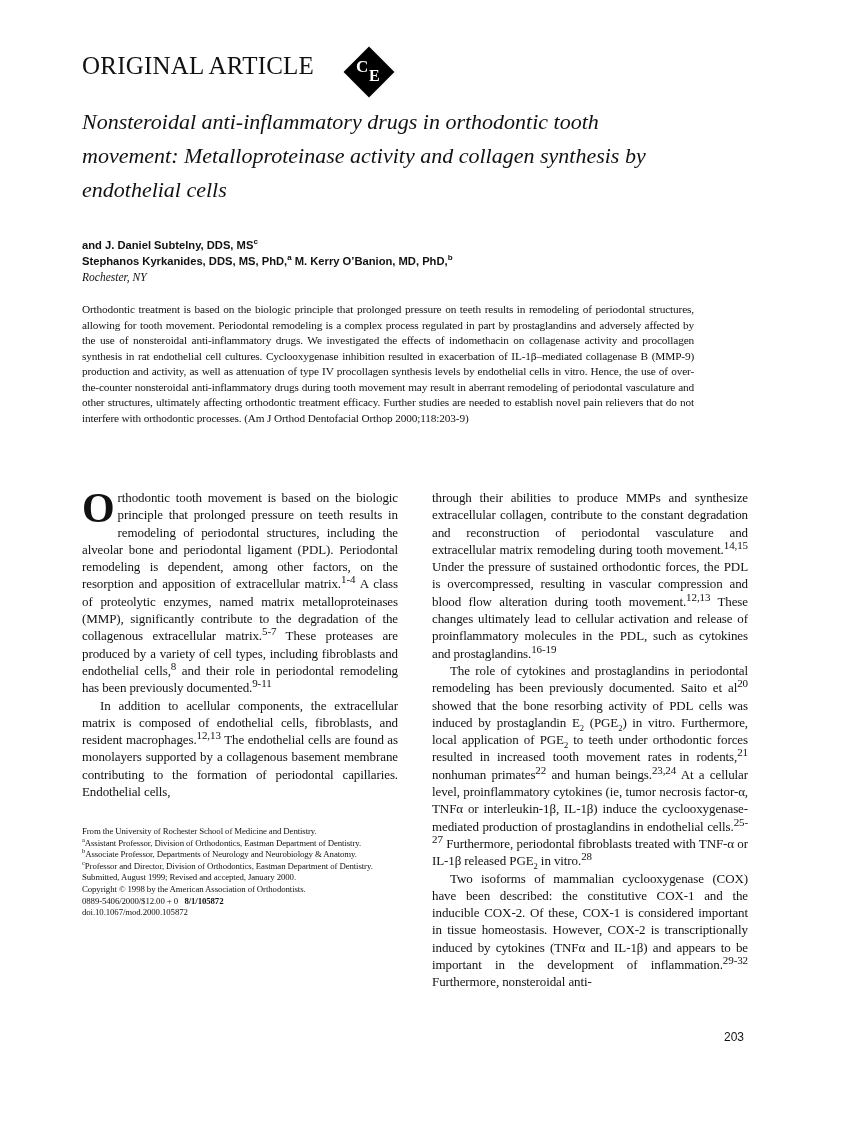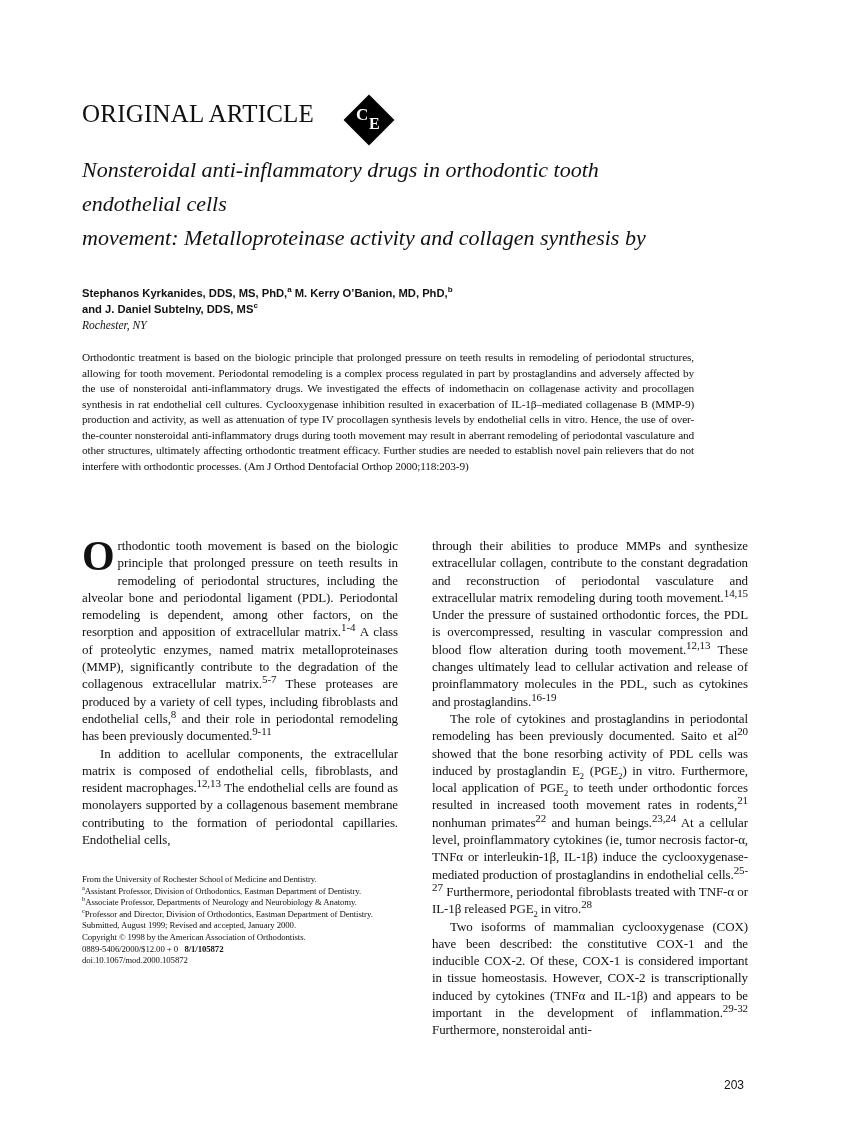--- a/index.html
+++ b/index.html
@@ -1,17 +1,17 @@
 <!DOCTYPE html>
 <html><head>
   <meta charset="utf-8">
   <style>
     html, body { margin: 0; padding: 0; background: #ffffff; }
     body { width: 866px; height: 1122px; position: relative; overflow: hidden; color: #111; }
-    .abs { position: absolute; margin-top: 48px; }
+    .abs { position: absolute; }
     .section-label {
       left: 82px; top: 52px;
       font-family: "Liberation Serif", serif; font-size: 25px; letter-spacing: 0.2px; color: #111;
     }
     .ce-badge { left: 343px; top: 46px; width: 52px; height: 52px; }
     .ce-diamond {
       position: absolute; left: 8px; top: 8px; width: 36px; height: 36px;
       background: #000; transform: rotate(45deg);
     }
     .ce-c, .ce-e {
@@ -71,27 +71,27 @@
 <div class="abs section-label">ORIGINAL ARTICLE</div>
 
 <div class="abs ce-badge">
   <div class="ce-diamond"></div>
   <span class="ce-c">C</span>
   <span class="ce-e">E</span>
 </div>
 
 <div class="abs title">
   <span>Nonsteroidal anti-inflammatory drugs in orthodontic tooth</span>
+  <span>movement: Metalloproteinase activity and collagen synthesis by</span>
   <span>endothelial cells</span>
-  <span>movement: Metalloproteinase activity and collagen synthesis by</span>
 </div>
 
 <div class="abs authors">
+  <span><span style="display:inline">and J. Daniel Subtelny, DDS, MS</span><sup>c</sup></span>
   <span><span style="display:inline">Stephanos Kyrkanides, DDS, MS, PhD,</span><sup>a</sup><span style="display:inline"> M. Kerry O’Banion, MD, PhD,</span><sup>b</sup></span>
-  <span><span style="display:inline">and J. Daniel Subtelny, DDS, MS</span><sup>c</sup></span>
 </div>
 <div class="abs location">Rochester, NY</div>
 
 <div class="abs abstract">Orthodontic treatment is based on the biologic principle that prolonged pressure on teeth results in remodeling of periodontal structures, allowing for tooth movement. Periodontal remodeling is a complex process regulated in part by prostaglandins and adversely affected by the use of nonsteroidal anti-inflammatory drugs. We investigated the effects of indomethacin on collagenase activity and procollagen synthesis in rat endothelial cell cultures. Cyclooxygenase inhibition resulted in exacerbation of IL-1β–mediated collagenase B (MMP-9) production and activity, as well as attenuation of type IV procollagen synthesis levels by endothelial cells in vitro. Hence, the use of over-the-counter nonsteroidal anti-inflammatory drugs during tooth movement may result in aberrant remodeling of periodontal vasculature and other structures, ultimately affecting orthodontic treatment efficacy. Further studies are needed to establish novel pain relievers that do not interfere with orthodontic processes. (Am J Orthod Dentofacial Orthop 2000;118:203-9)</div>
 
 <div class="abs col col-left">
   <p><span class="dropcap">O</span><span>rthodontic tooth movement is based on the biologic principle that prolonged pressure on teeth results in remodeling of periodontal structures, including the alveolar bone and periodontal ligament (PDL). Periodontal remodeling is dependent, among other factors, on the resorption and apposition of extracellular matrix.</span><sup>1-4</sup><span> A class of proteolytic enzymes, named matrix metalloproteinases (MMP), significantly contribute to the degradation of the collagenous extracellular matrix.</span><sup>5-7</sup><span> These proteases are produced by a variety of cell types, including fibroblasts and endothelial cells,</span><sup>8</sup><span> and their role in periodontal remodeling has been previously documented.</span><sup>9-11</sup></p>
   <p class="indent"><span>In addition to acellular components, the extracellular matrix is composed of endothelial cells, fibroblasts, and resident macrophages.</span><sup>12,13</sup><span> The endothelial cells are found as monolayers supported by a collagenous basement membrane contributing to the formation of periodontal capillaries. Endothelial cells,</span></p>
 </div>
 

